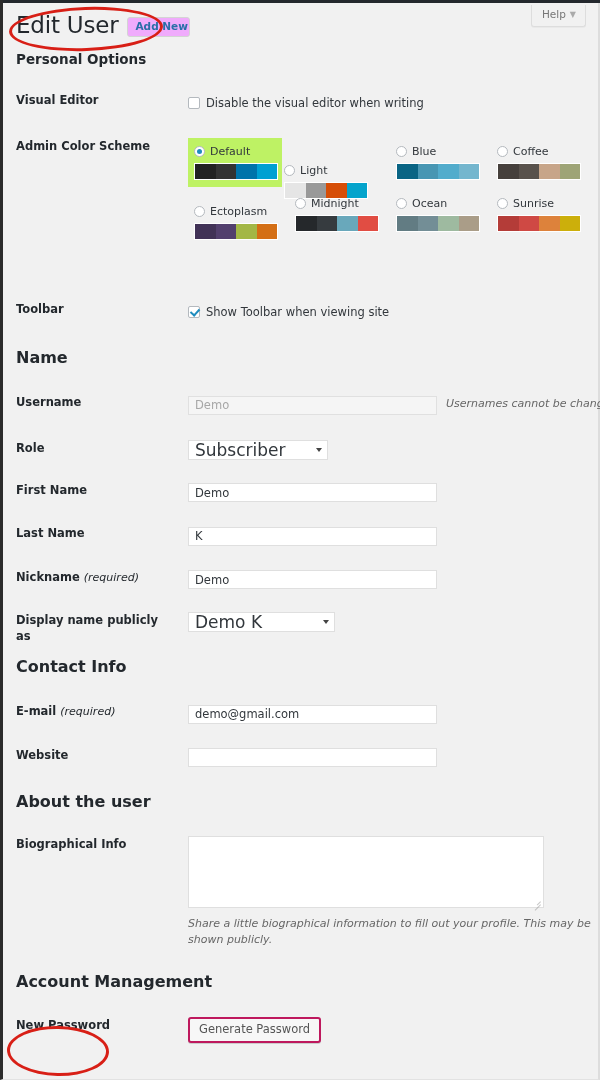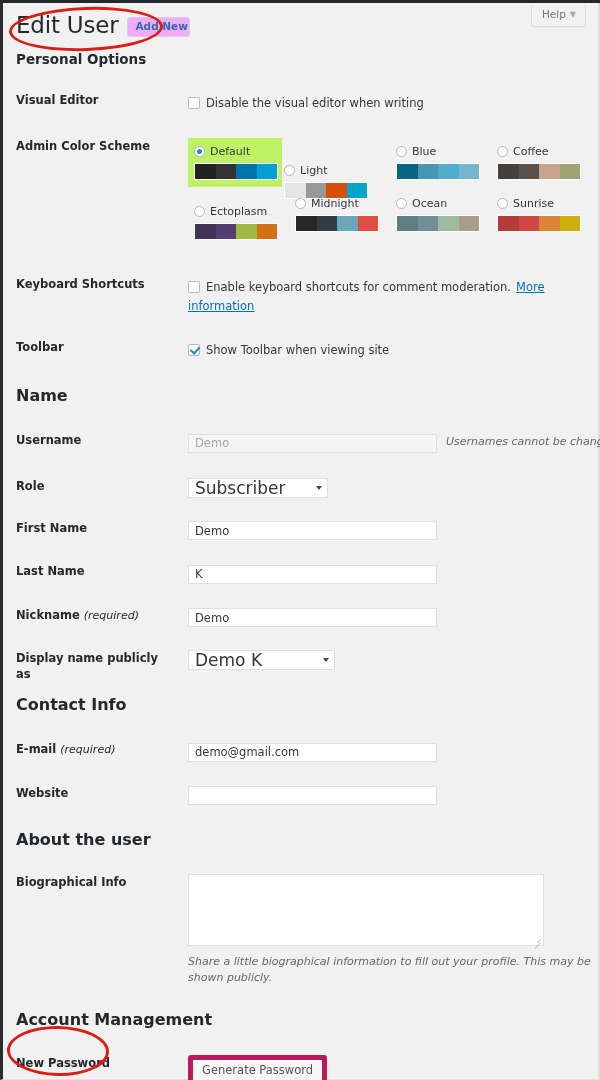--- a/index.html
+++ b/index.html
@@ -311,21 +311,21 @@
     transform: rotate(-45deg);
     transform-origin: right bottom;
   }
   .ta .grip i:nth-child(1) { bottom: 1px; width: 8px; }
   .ta .grip i:nth-child(2) { bottom: 4px; width: 5px; }
 
   
   .btn-secondary {
     display: inline-block;
     background: #f7f7f7;
-    border: 5px solid #be185d;
+    border: 2px solid #be185d;
     border-radius: 3px;
     color: #555;
     font-size: 11.5px;
     padding: 3px 9px 4px 9px;
     line-height: 15px;
     box-shadow: 0 1px 0 #ccc;
   }
 
   
   .annot {
@@ -454,26 +454,20 @@
                 <span style="background: rgb(207, 73, 68);"></span>
                 <span style="background: rgb(221, 130, 59);"></span>
                 <span style="background: rgb(204, 175, 11);"></span>
               </div>
             </div>
           </div>
       </div>
     </div>
 
     <div style="height:118px"></div>
-    <div class="row">
-      <div class="row-label">Keyboard Shortcuts</div>
-      <div class="row-field">
-        <span class="cb"></span><span class="cb-label">Enable keyboard shortcuts for comment moderation.</span> <a class="inline-link" href="#">More information</a>
-      </div>
-    </div>
 
     <div style="height:25px"></div>
     <div class="row">
       <div class="row-label">Toolbar</div>
       <div class="row-field">
         <span class="cb checked"></span><span class="cb-label">Show Toolbar when viewing site</span>
       </div>
     </div>
 
     <div style="height:28px"></div>

